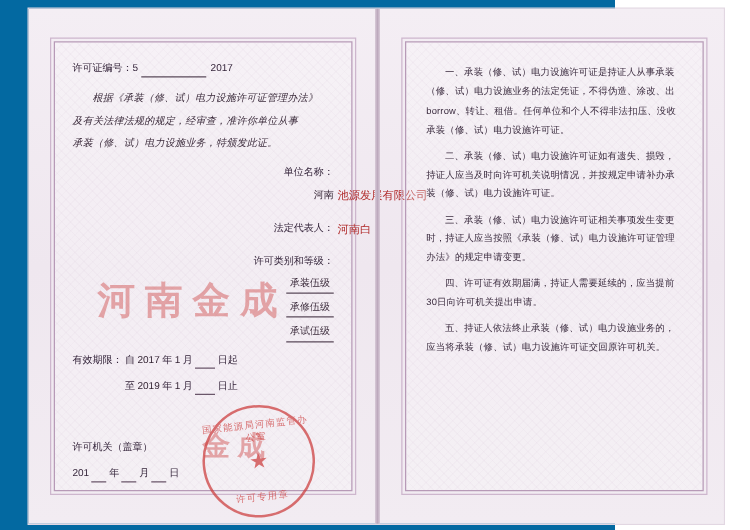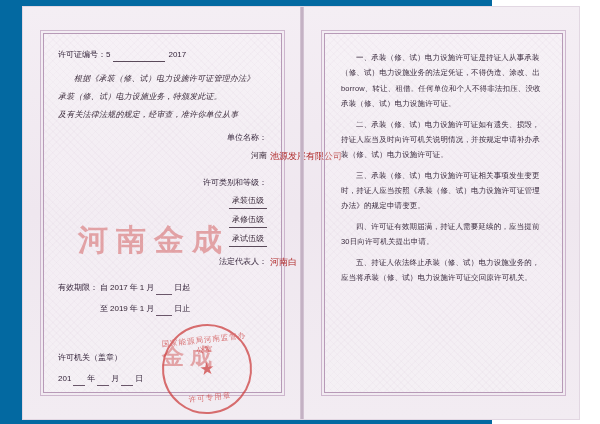--- a/index.html
+++ b/index.html
@@ -242,43 +242,43 @@
         <div class="inner-bg"></div>
         <div class="lp">
 
           <div class="row cert-no-row">
             <span class="label">许可证编号：5</span>
             <span class="underline" style="min-width:46px;">&nbsp;</span>
             <span class="label">2017</span>
           </div>
 
           <div class="para">根据《承装（修、试）电力设施许可证管理办法》</div>
+          <div class="para noindent">及有关法律法规的规定，经审查，准许你单位从事</div>
           <div class="para noindent">承装（修、试）电力设施业务，特颁发此证。</div>
-          <div class="para noindent">及有关法律法规的规定，经审查，准许你单位从事</div>
 
           <div class="row field-row">
             <span class="label">单位名称：</span>
             <span class="inline-val">河南</span>
             <span class="f-line">
               <span class="handwrite">池源发展有限公司</span>
             </span>
           </div>
 
           <div class="row field-row">
+            <span class="label">法定代表人：</span>
+            <span class="f-line">
+              <span class="handwrite">河南白</span>
+            </span>
+          </div>
+
+          <div class="row field-row">
             <span class="label">许可类别和等级：</span>
             <span class="underline">承装伍级</span>
             <span class="underline">承修伍级</span>
             <span class="underline">承试伍级</span>
-          </div>
-
-          <div class="row field-row">
-            <span class="label">法定代表人：</span>
-            <span class="f-line">
-              <span class="handwrite">河南白</span>
-            </span>
           </div>
 
           <div class="date-line">
             <span class="label">有效期限：</span>
             <span class="label">自</span>
             <span class="inline-val">2017</span>
             <span class="label">年</span>
             <span class="inline-val">1</span>
             <span class="label">月</span>
             <span class="blank sm"></span>

